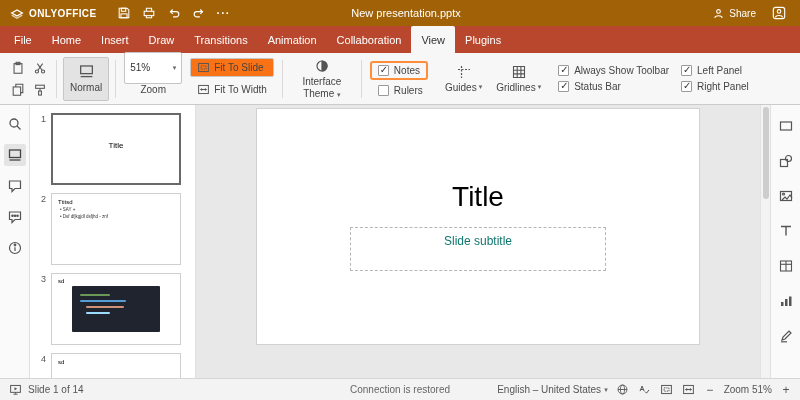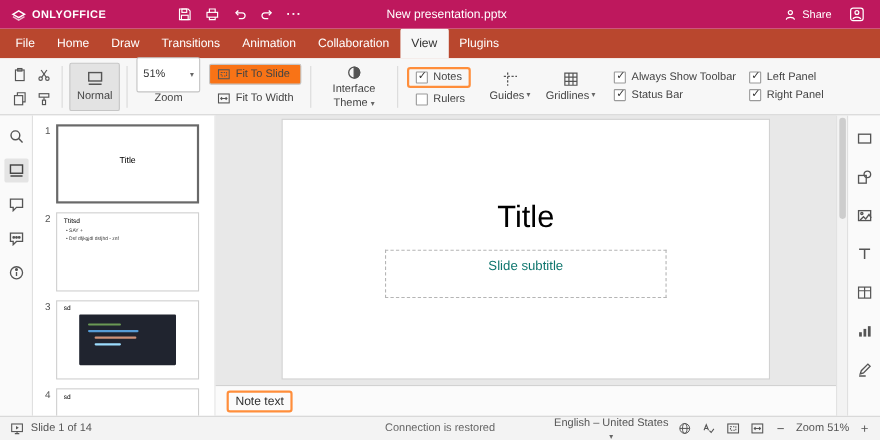--- a/index.html
+++ b/index.html
@@ -1,20 +1,20 @@
 <!DOCTYPE html>
 <html><head>
 <meta charset="utf-8">
 <style>
   *{margin:0;padding:0;box-sizing:border-box;font-family:"Liberation Sans","DejaVu Sans",sans-serif;}
   html,body{width:800px;height:400px;overflow:hidden;background:#fff;font-size:11px;color:#444;}
   svg{display:block;}
 
   
-  .titlebar{height:26px;background:#be185d;display:flex;align-items:center;color:#fff;padding:0 10px;position:relative;gap:44px;}
+  .titlebar{height:26px;background:#a16207;display:flex;align-items:center;color:#fff;padding:0 10px;position:relative;}
   .logo{display:flex;align-items:center;gap:5px;font-weight:bold;font-size:10px;letter-spacing:.4px;}
   .tb-icons{display:flex;align-items:center;gap:3px;margin-left:16px;z-index:1;}
   .tb-btn{width:22px;height:20px;display:flex;align-items:center;justify-content:center;border-radius:2px;cursor:default;}
   .tb-more{font-size:11px;font-weight:bold;letter-spacing:1px;}
   .doc-title{position:absolute;left:12px;right:0;text-align:center;font-size:11px;color:#fff;pointer-events:none;}
   .tb-right{margin-left:auto;display:flex;align-items:center;gap:12px;z-index:1;font-size:10px;}
   .share{display:flex;align-items:center;gap:4px;}
 
   
   .menubar{height:27px;background:#B9472E;display:flex;align-items:stretch;padding-left:4px;}
@@ -75,21 +75,21 @@
   .notesbar{height:28px;background:#FBFBFB;border-top:1px solid #D2D2D2;display:flex;align-items:center;padding-left:10px;font-size:11px;color:#333;}
   .vscroll{width:10px;background:#F3F3F3;border-left:1px solid #E2E2E2;position:relative;flex:none;}
   .vthumb{position:absolute;top:2px;left:2px;width:6px;height:92px;background:#CDCDCD;border-radius:3px;}
   .rrail{width:30px;background:#FAFAFA;border-left:1px solid #E0E0E0;display:flex;flex-direction:column;align-items:center;padding-top:10px;gap:13px;flex:none;}
 
   
   .statusbar{height:22px;background:#F3F3F3;border-top:1px solid #D6D6D6;display:flex;align-items:center;padding:0 8px;font-size:10px;color:#555;position:relative;}
   .sb-left{display:flex;align-items:center;gap:6px;}
   .sb-center{position:absolute;left:0;right:0;text-align:center;color:#666;pointer-events:none;}
   .sb-right{margin-left:auto;display:flex;align-items:center;gap:8px;z-index:1;}
-  .sb-lang{display:flex;align-items:center;gap:3px;flex-direction:column;}
+  .sb-lang{display:flex;align-items:center;gap:3px;}
   .sb-btn{display:flex;align-items:center;justify-content:center;min-width:14px;height:16px;}
   .sb-zoombtn{font-size:12px;color:#555;width:12px;text-align:center;}
 </style>
 </head>
 <body>
 
 <div>
 
   <header class="titlebar">
     <div class="logo">
@@ -143,20 +143,21 @@
             <circle cx="8" cy="6.2" r="2"></circle>
             <path d="M4 13c.5-2.8 7.5-2.8 8 0"></path>
           </svg>
         </span>
     </div>
   </header>
 
   <nav class="menubar">
     <span class="menutab">File</span>
     <span class="menutab">Home</span>
+    <span class="menutab">Insert</span>
     <span class="menutab">Draw</span>
     <span class="menutab">Transitions</span>
     <span class="menutab">Animation</span>
     <span class="menutab">Collaboration</span>
     <span class="menutab active">View</span>
     <span class="menutab">Plugins</span>
   </nav>
 
   <div class="toolbar">
     <div class="tgroup">
@@ -368,25 +369,20 @@
       </div>
     </aside>
 
     <section class="editor">
       <div class="canvas">
         <div class="slide">
           <div class="slide-title">Title</div>
           <div class="subtitle-box">Slide subtitle</div>
         </div>
       </div>
-      <div class="notesbar">
-        <span class="hl">
-          <span>Note text</span>
-        </span>
-      </div>
     </section>
 
     <div class="vscroll">
       <div class="vthumb"></div>
     </div>
 
     <aside class="rrail">
       <span class="rail-btn">
           <svg width="16" height="16" viewBox="0 0 16 16" fill="none" stroke="#555" stroke-width="1.2">
             <rect x="2.5" y="4" width="11" height="8"></rect>

